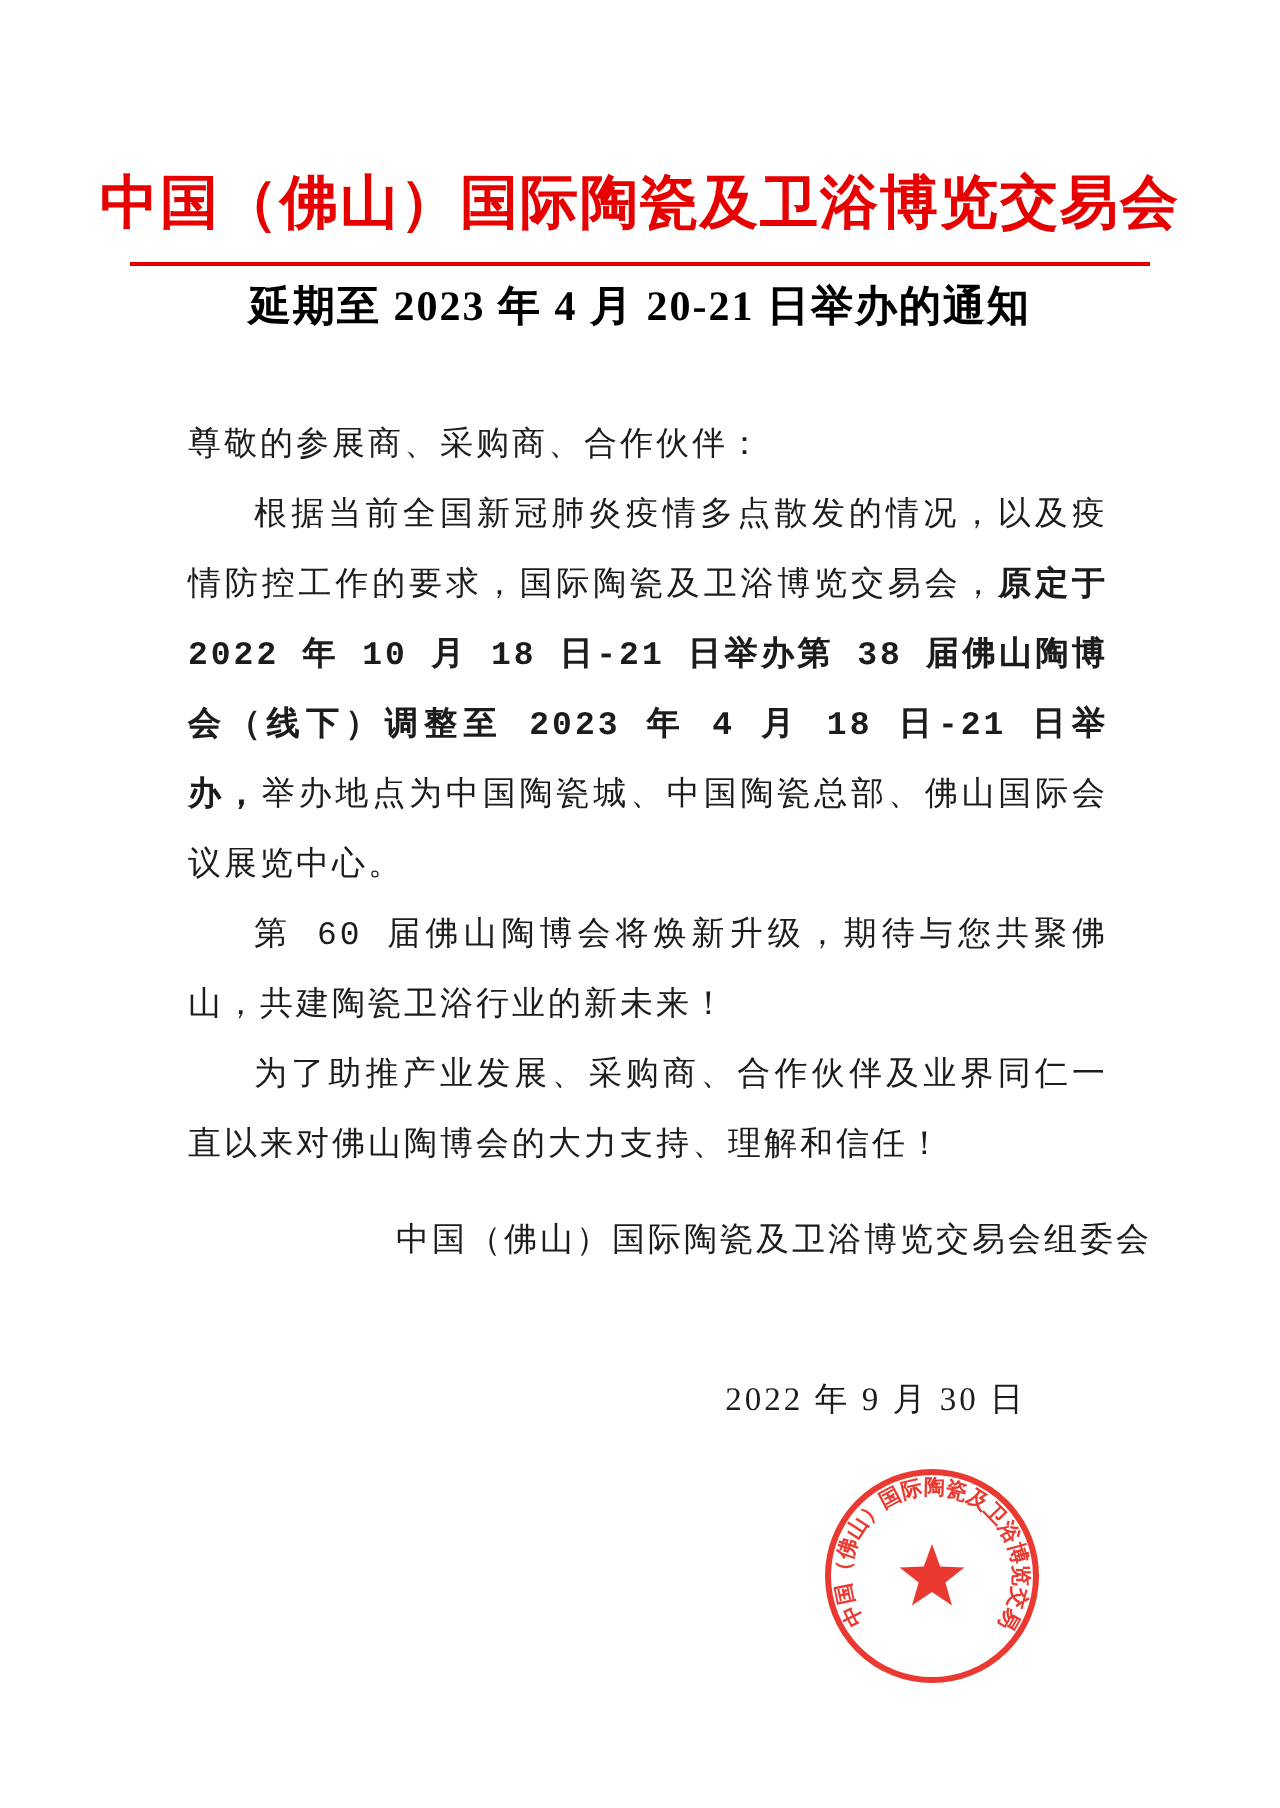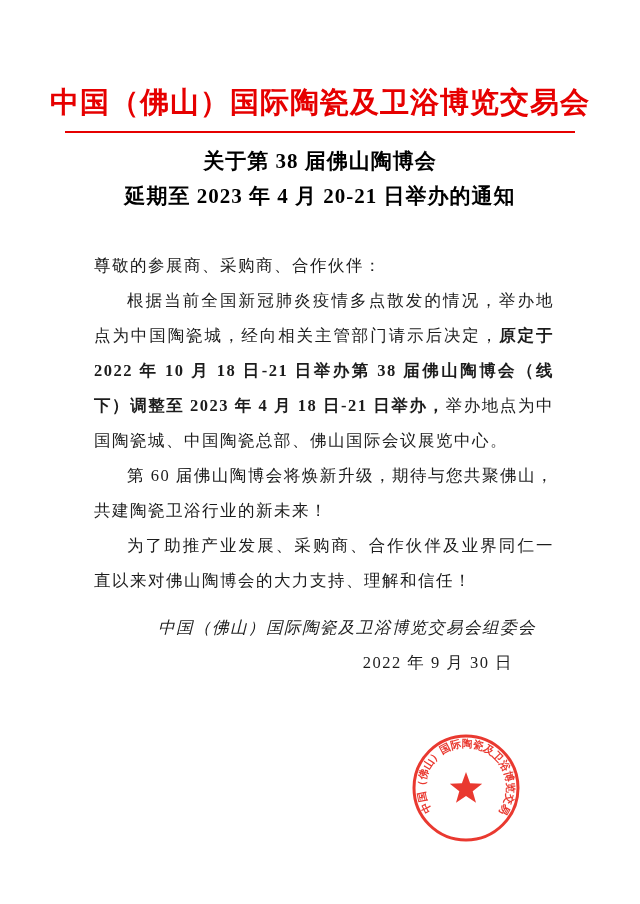--- a/index.html
+++ b/index.html
@@ -25,57 +25,57 @@
     text-align:center; font-weight:bold; color:#000;
     font-size:21px; line-height:30px; letter-spacing:1px;
   }
   .notice-title.l1 { margin-top:13px; }
   .notice-title.l2 { margin-top:5px; }
 
   .body-text {
     margin:37px 0 0 94px; width:460px;
     font-size:16.5px; line-height:35px; letter-spacing:1.5px;
     text-align:justify;
+    font-family:Liberation Mono, monospace;
   }
   .salutation { text-align:left; }
   .para { text-indent:2em; }
   .para .bd { font-weight:bold; }
 
   .sig-org {
-    margin-top:12px; text-align:right; padding-right:104px;
-    font-size:16.5px; line-height:35px; letter-spacing:1.5px;font-style:italic;
+    margin-top:12px; text-align:right; padding-right:64px;
+    font-size:16.5px; line-height:35px; letter-spacing:1.5px;
   }
   .sig-date {
     text-align:right; padding-right:127px;
-    font-size:16.5px; line-height:35px; letter-spacing:1.5px;
+    font-size:16.5px; line-height:35px; letter-spacing:1.5px;margin-top:45px;
   }
 
   .seal {
     position:absolute; left:408px; top:646px;
     width:118px; height:118px;
     opacity:0.92; mix-blend-mode:multiply;
     pointer-events:none;
   }
 </style>
 </head>
 <body>
 
 <div class="page">
 
   <div class="org-title">中国（佛山）国际陶瓷及卫浴博览交易会</div>
 
   <div class="red-rule"></div>
 
-  <div class="notice-title l1">关于第 38 届佛山陶博会</div>
   <div class="notice-title l2">延期至 2023 年 4 月 20-21 日举办的通知</div>
 
   <div class="body-text">
     <p class="salutation"><span>尊敬的参展商、采购商、合作伙伴：</span></p>
 
-    <p class="para"><span class="rg">根据当前全国新冠肺炎疫情多点散发的情况，举办地点为中国陶瓷城，经向相关主管部门请示后决定，</span><span class="bd">原定于 2022 年 10 月 18 日-21 日举办第 38 届佛山陶博会（线下）调整至 2023 年 4 月 18 日-21 日举办，</span><span class="rg">举办地点为中国陶瓷城、中国陶瓷总部、佛山国际会议展览中心。</span></p>
+    <p class="para"><span class="rg">根据当前全国新冠肺炎疫情多点散发的情况，以及疫情防控工作的要求，国际陶瓷及卫浴博览交易会，</span><span class="bd">原定于 2022 年 10 月 18 日-21 日举办第 38 届佛山陶博会（线下）调整至 2023 年 4 月 18 日-21 日举办，</span><span class="rg">举办地点为中国陶瓷城、中国陶瓷总部、佛山国际会议展览中心。</span></p>
 
 
     <p class="para"><span class="rg">第 60 届佛山陶博会将焕新升级，期待与您共聚佛山，共建陶瓷卫浴行业的新未来！</span></p>
 
     <p class="para"><span class="rg">为了助推产业发展、采购商、合作伙伴及业界同仁一直以来对佛山陶博会的大力支持、理解和信任！</span></p>
   </div>
 
   <div class="sig-org">中国（佛山）国际陶瓷及卫浴博览交易会组委会</div>
   <div class="sig-date">2022 年 9 月 30 日</div>
 

